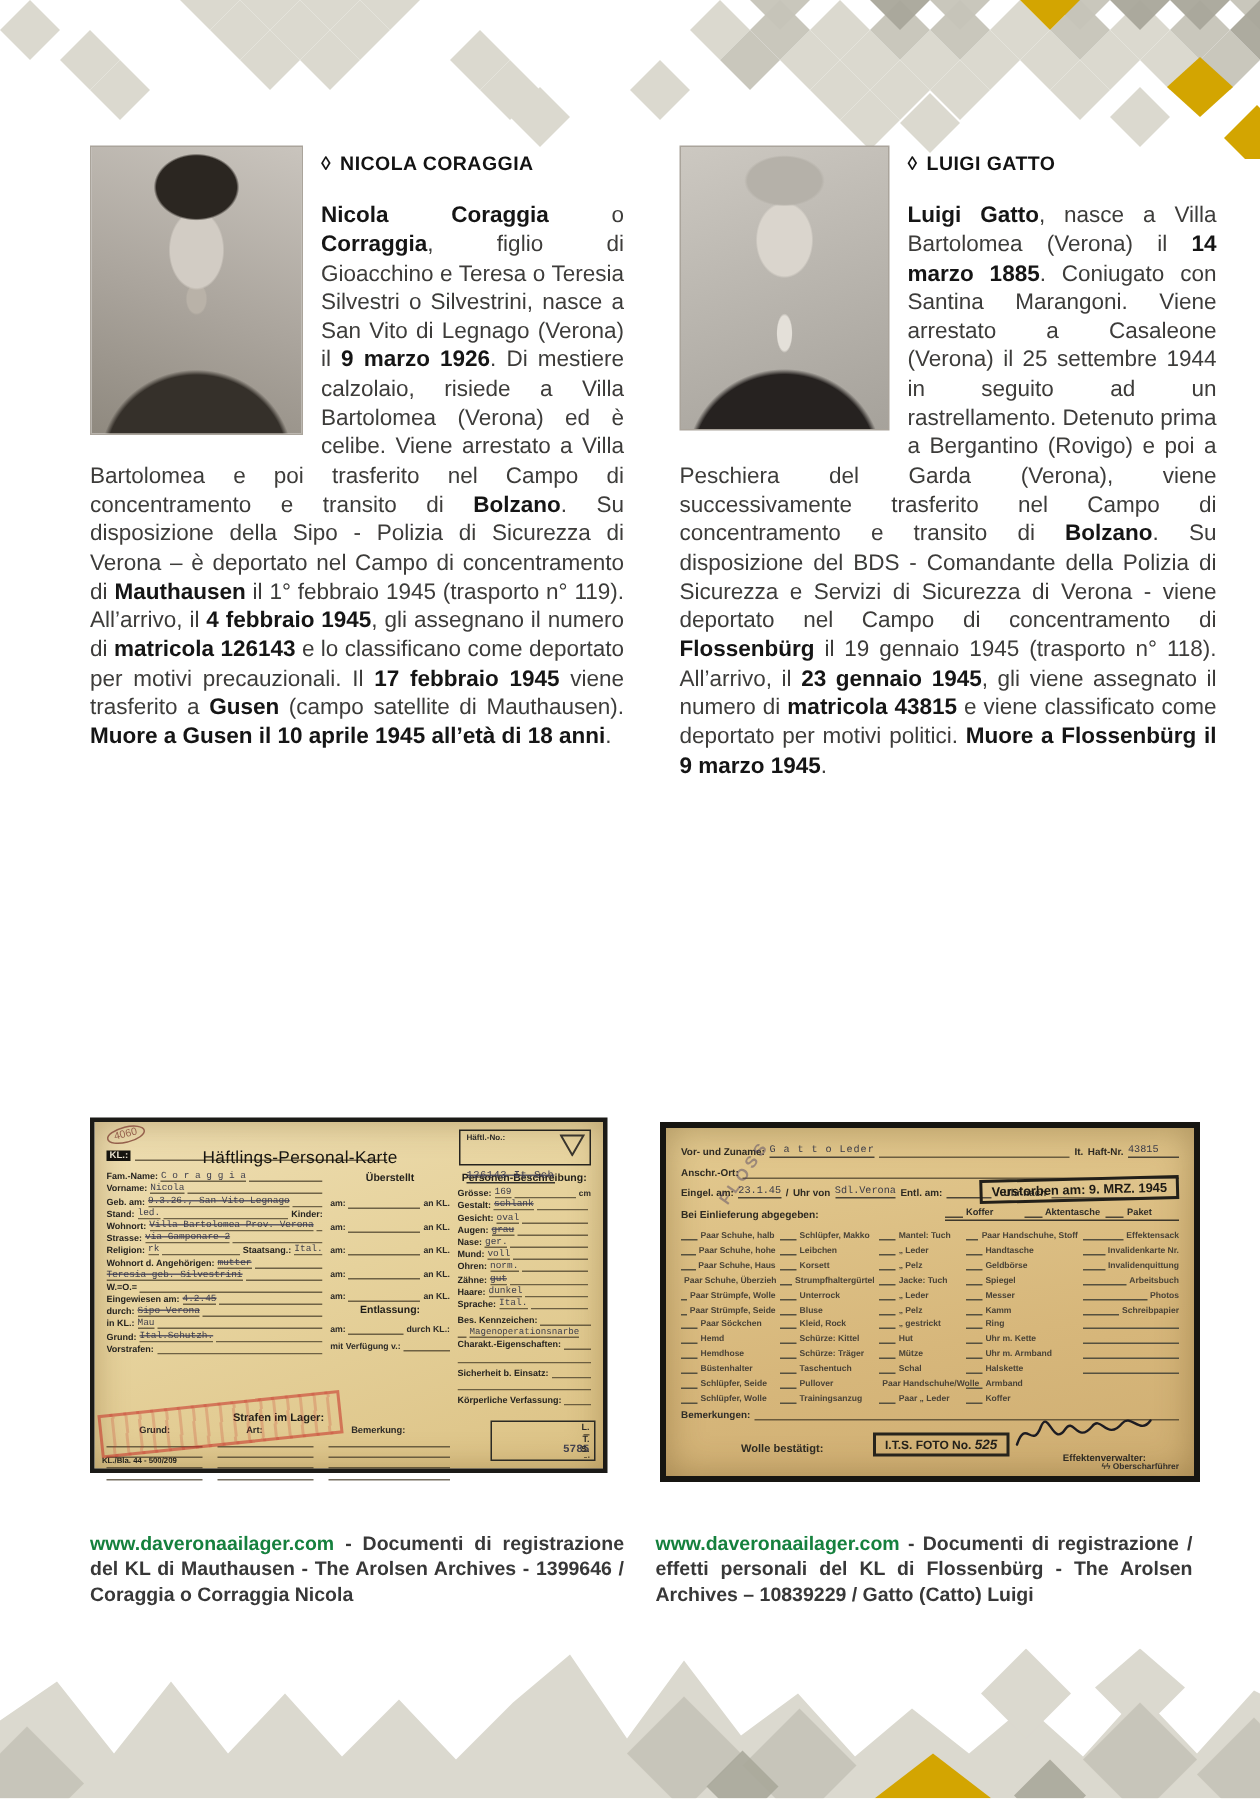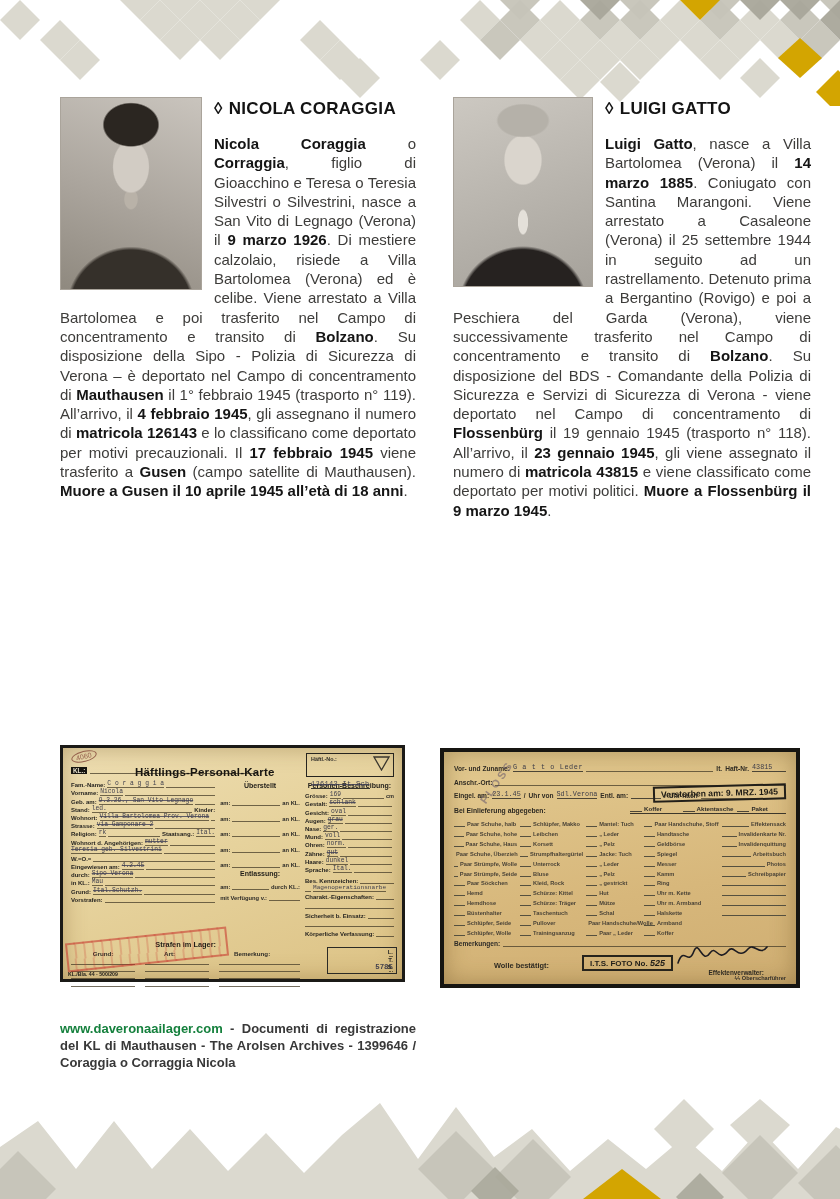--- a/index.html
+++ b/index.html
@@ -21,21 +21,21 @@
       radial-gradient(12px 18px at 50% 53%, #b9b2a8 52%, rgba(185,178,168,0) 60%),
       radial-gradient(92px 88px at 50% 110%, #35302a 66%, rgba(53,48,42,0) 70%),
       linear-gradient(200deg,#c9c4bd 0%,#aaa49c 55%,#8f897f 100%);}
   .photo.luigi{width:140px;height:190px;
     background:
       radial-gradient(44px 28px at 50% 12%, #b5b1a9 56%, rgba(181,177,169,0) 61%),
       radial-gradient(31px 41px at 50% 33%, #dad5cd 58%, rgba(218,213,205,0) 62%),
       radial-gradient(9px 22px at 50% 66%, #e4e0d9 52%, rgba(228,224,217,0) 60%),
       radial-gradient(96px 92px at 50% 112%, #262220 64%, rgba(38,34,32,0) 68%),
       linear-gradient(160deg,#ccc8c1 0%,#a6a29b 100%);}
-  .bio h2{font-size:17px;line-height:20px;margin:2px 0 15px 0;color:#131313;letter-spacing:.3px;}
+  .bio h2{font-size:13px;line-height:20px;margin:2px 0 15px 0;color:#131313;letter-spacing:.3px;}
   .bio h2 .dm{font-weight:bold;margin-right:6px;}
   .bio p{margin:0;}
   .bio p span.b{font-weight:bold;color:#151515;}
 
   
   .caption{position:absolute;top:1007px;font-size:13px;line-height:17px;font-weight:bold;
            color:#383838;text-align:justify;}
   .caption.left{left:60px;width:356px;}
   .caption.right{left:437px;width:358px;}
   .caption a{color:#15803d;text-decoration:none;cursor:pointer;}
@@ -49,21 +49,21 @@
 
   
   .card.lc{left:60px;top:745px;width:345px;height:237px;border:3px solid #1b1a17;
     background:linear-gradient(160deg,#eedeb2 0%,#e6d29c 45%,#dcc285 100%);
     box-shadow:inset 0 0 22px rgba(110,80,25,.38);padding:5px 8px;font-size:6.2px;}
   .lc-head{position:relative;height:27px;}
   .hand-no{position:absolute;left:0;top:-2px;transform:rotate(-14deg);border:1px solid #95604c;
     border-radius:50%;padding:0 4px;color:#95604c;font-size:7px;line-height:9px;}
   .kl-row{position:absolute;left:0;top:14px;display:flex;align-items:flex-end;width:58%;}
   .kl-tag{font-weight:bold;font-size:6.4px;background:#16140f;color:#e9e2cf;padding:0 2px;margin-right:3px;}
-  .lc-title{position:absolute;left:64px;top:13px;font-size:11.5px;font-weight:bold;color:#171511;letter-spacing:.2px;}
+  .lc-title{position:absolute;left:64px;top:13px;font-size:11.5px;font-weight:normal;color:#171511;letter-spacing:.2px;}
   .haftl-box{position:absolute;right:0;top:0;width:88px;height:24px;border:1.5px solid #26241f;padding:1px 4px;box-sizing:border-box;}
   .haftl-box .hl{font-weight:bold;font-size:5.4px;}
   .haftl-box .hv{font-size:7px;letter-spacing:.3px;border-bottom:.8px solid #35322c;display:inline-block;}
   .haftl-box svg{position:absolute;right:3px;top:2px;}
   .lc-cols{display:flex;gap:5px;}
   .lc-c1{width:45%;}.lc-c2{width:26%;}.lc-c3{width:29%;}
   .frow{display:flex;align-items:flex-end;gap:2px;height:8.2px;overflow:hidden;}
   .flab{font-weight:bold;font-size:6px;color:#262420;white-space:nowrap;}
   .fval{font-family:"Liberation Mono","DejaVu Sans Mono",monospace;font-size:6.3px;color:#3e3e4c;
         white-space:nowrap;border-bottom:.8px solid rgba(70,60,40,.75);}
@@ -816,14 +816,15 @@
       </span>
       <svg class="sig" width="96" height="28">
         <path d="M4 22 C10 4 14 26 20 10 C25 -2 28 24 36 12 C42 3 44 22 54 10 C60 2 64 20 74 8 C80 1 86 16 93 6" fill="none" stroke="#1d1c22" stroke-width="1.6" stroke-linecap="round"></path>
       </svg>
       <span class="effv">Effektenverwalter:</span>
       <span class="rank">ϟϟ Oberscharführer</span>
     </div>
   </div>
 
   <p class="caption left"><a>www.daveronaailager.com</a><span> - Documenti di registrazione del KL di Mauthausen - The Arolsen Archives - 1399646 / Coraggia o Corraggia Nicola</span></p>
+  <p class="caption right"><a>www.daveronaailager.com</a><span> - Documenti di registrazione / effetti personali del KL di Flossenbürg - The Arolsen Archives – 10839229 / Gatto (Catto) Luigi</span></p>
 
 </div>
 
 </body></html>

